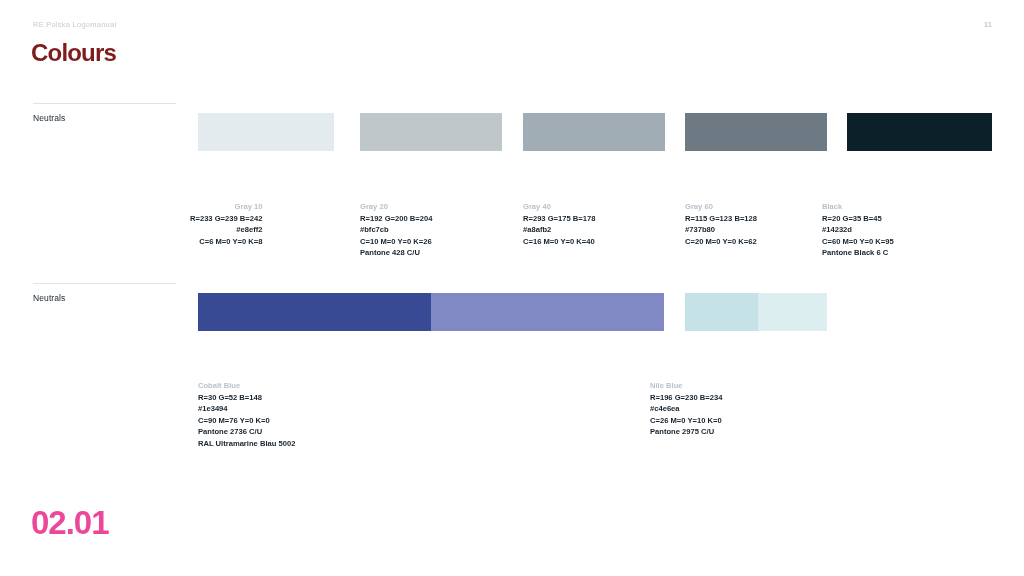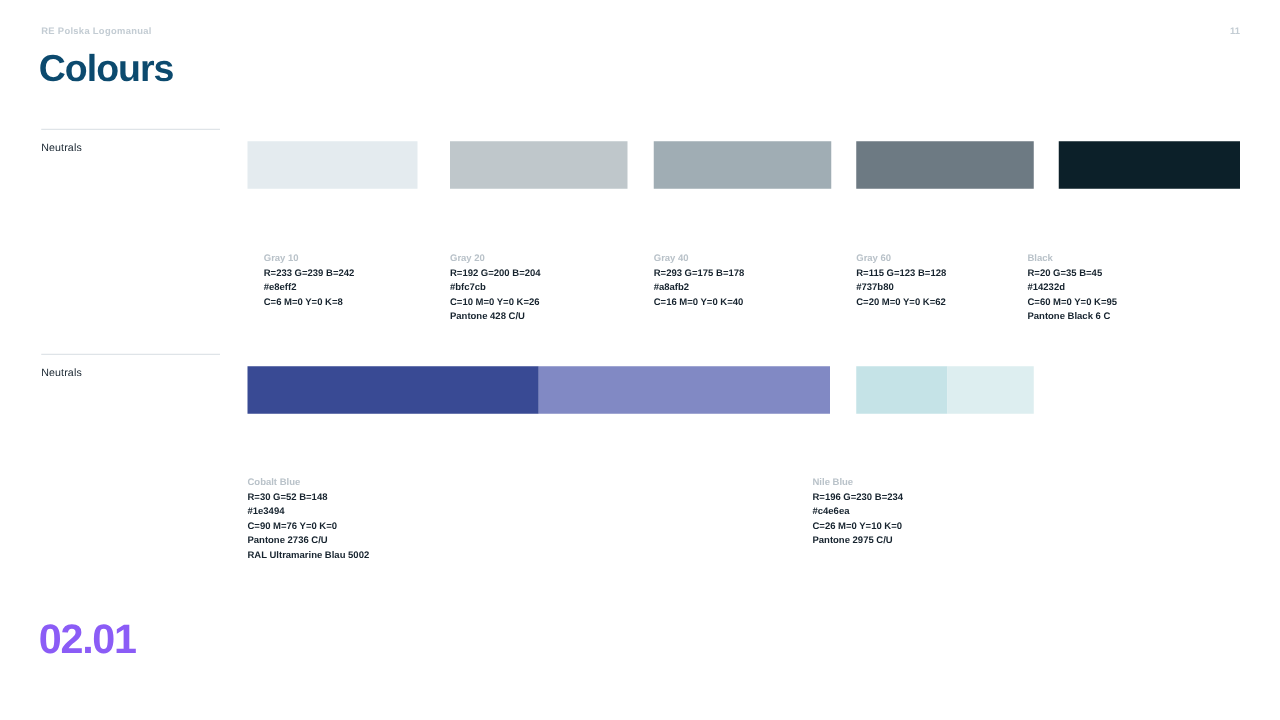--- a/index.html
+++ b/index.html
@@ -8,31 +8,31 @@
     background:#ffffff;
     font-family:"Liberation Sans", sans-serif;
     color:#16232e;
     position:relative;
     overflow:hidden;
   }
   .page { position:absolute; inset:0; }
 
   .brand-line {
     position:absolute; left:33px; top:20px;
-    font-size:7.5px; font-weight:700; letter-spacing:.25px;
+    font-size:7.5px; font-weight:400; letter-spacing:.25px;
     color:#c3ccd3;
   }
   .page-num {
     position:absolute; right:32px; top:20px;
     font-size:7.5px; font-weight:700; color:#c3ccd3;margin-left:39px;
   }
   .page-title {
     position:absolute; left:31px; top:39px;
-    font-size:30px; font-weight:700; letter-spacing:-0.8px;
-    color:#0c4a6e;
+    font-size:24px; font-weight:700; letter-spacing:-0.8px;
+    color:#7f1d1d;
   }
 
   .rule {
     position:absolute; left:33px; width:143px; height:1px;
     background:#dfe4e8;
   }
   .rule-neutrals { top:103px; }
   .rule-accents  { top:283px; }
 
   .section-label {
@@ -63,23 +63,23 @@
     color:#b9c2c9;
     font-weight:700;
     display:block;
   }
   .spec .ln { display:block; }
 
   .neutral-spec { top:201px; }
   .accent-spec  { top:380px; }
 
   .footer-num {
-    position:absolute; left:31px; top:492px;
+    position:absolute; left:31px; top:504px;
     font-size:33px; font-weight:700; letter-spacing:-1px;
-    color:#8b5cf6;
+    color:#ec4899;
   }
 </style>
 </head>
 <body>
 
 <div class="page">
 
   <div class="brand-line">RE Polska Logomanual</div>
   <div class="page-num">11</div>
   <h1 class="page-title">Colours</h1>
@@ -101,21 +101,21 @@
         <div class="fill" style="left: 0px; right: 0px; background: rgb(160, 173, 180);"></div>
       </div>
       <div class="swatch" style="left: 685px; width: 142px;">
         <div class="fill" style="left: 0px; right: 0px; background: rgb(109, 122, 131);"></div>
       </div>
       <div class="swatch" style="left: 847px; width: 145px;">
         <div class="fill" style="left: 0px; right: 0px; background: rgb(12, 32, 41);"></div>
       </div>
     </div>
   <div id="specs-neutrals">
-      <div class="spec neutral-spec" style="left: 211px;">
+      <div class="spec neutral-spec" style="left: 190px; text-align: right;">
         <span class="name">Gray 10</span>
         <span class="ln">R=233 G=239 B=242</span>
         <span class="ln">#e8eff2</span>
         <span class="ln">C=6 M=0 Y=0 K=8</span>
       </div>
       <div class="spec neutral-spec" style="left: 360px;">
         <span class="name">Gray 20</span>
         <span class="ln">R=192 G=200 B=204</span>
         <span class="ln">#bfc7cb</span>
         <span class="ln">C=10 M=0 Y=0 K=26</span>

